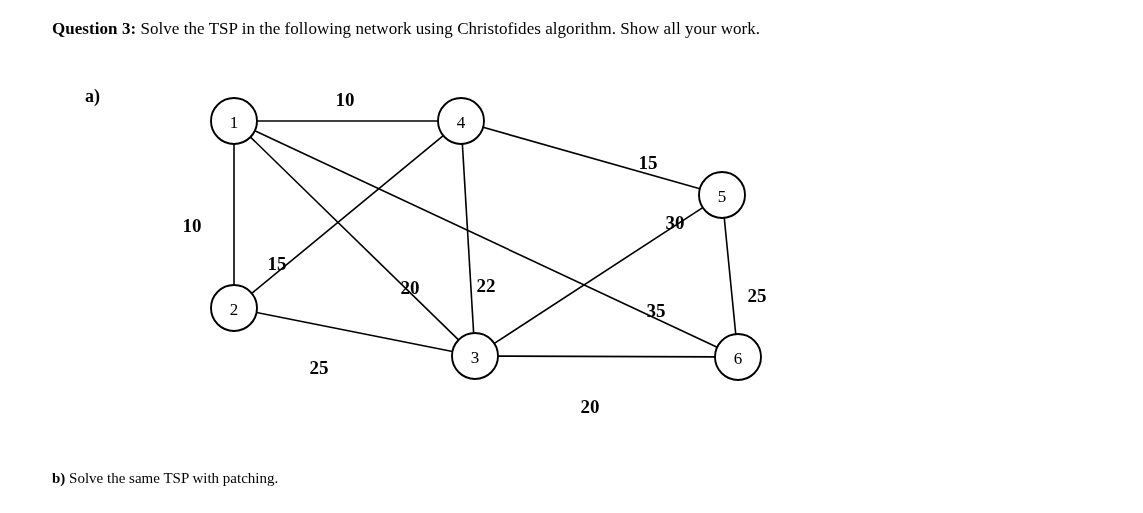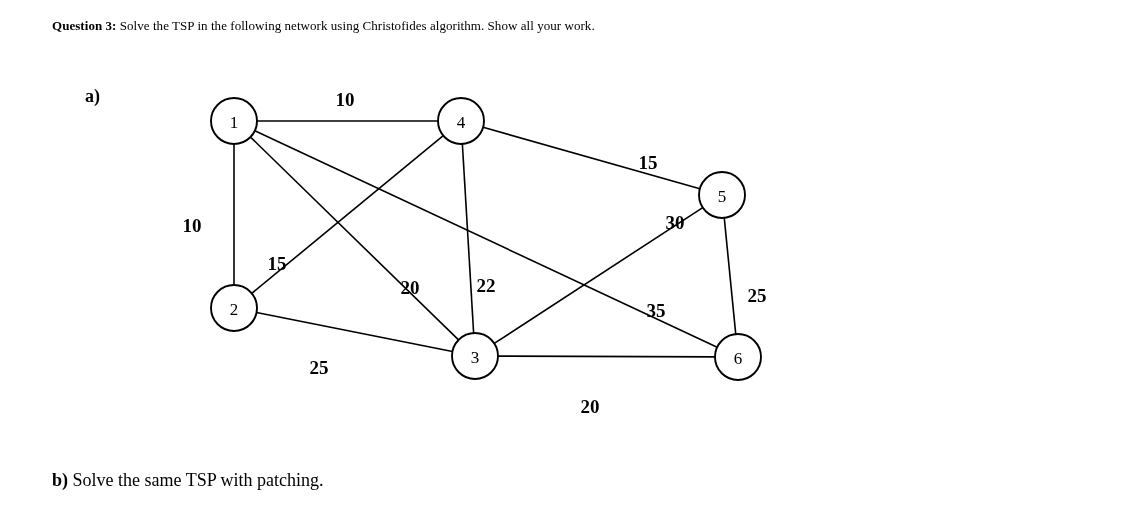--- a/index.html
+++ b/index.html
@@ -12,40 +12,40 @@
     height: 513px;
     position: relative;
     font-family: "Liberation Serif", "DejaVu Serif", serif;
     color: #000000;
     overflow: hidden;
   }
   #question-line {
     position: absolute;
     left: 52px;
     top: 18px;
-    font-size: 13px;
+    font-size: 17px;
     line-height: 1.25;
     white-space: nowrap;
     letter-spacing: 0.05px;
   }
   #question-line .q-label {
     font-weight: bold;
   }
   #part-a-label {
     position: absolute;
     left: 85px;
     top: 86px;
     font-size: 18px;
     font-weight: bold;
   }
   #part-b-line {
     position: absolute;
     left: 52px;
     top: 470px;
-    font-size: 18px;
+    font-size: 15px;
     white-space: nowrap;
   }
   #part-b-line .b-label {
     font-weight: bold;
   }
   #graph-figure {
     position: absolute;
     left: 0;
     top: 70px;
     width: 1143px;

